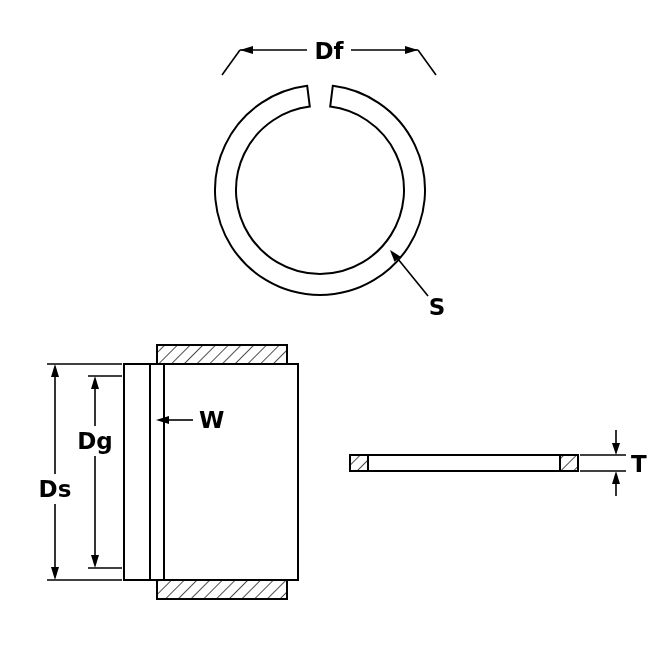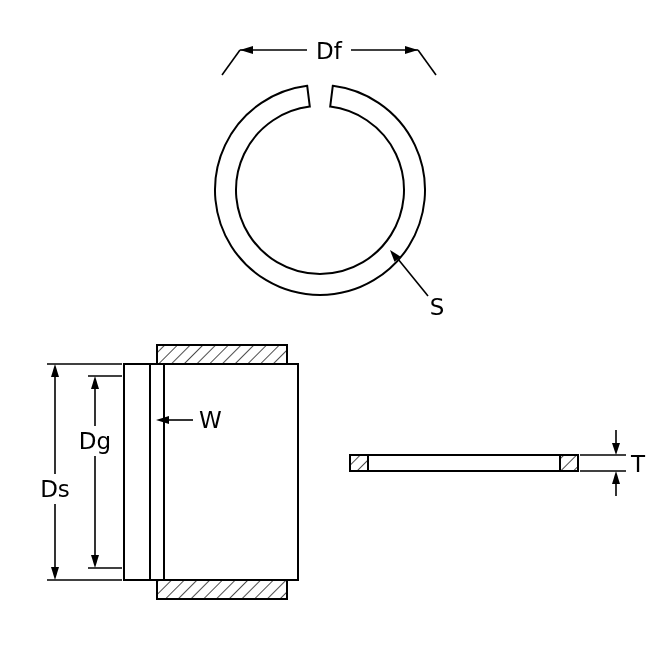--- a/index.html
+++ b/index.html
@@ -9,20 +9,21 @@
     width: 670px;
     height: 670px;
     overflow: hidden;
     font-family: "DejaVu Sans", "Liberation Sans", sans-serif;
   }
   .stage {
     position: relative;
     width: 670px;
     height: 670px;
     background: #ffffff;
+    font-weight: bold;
   }
   svg { display: block; }
   text {
     font-family: "DejaVu Sans", "Liberation Sans", sans-serif;
     font-size: 23px;
     fill: #000000;
   }
 </style>
 </head>
 <body>

